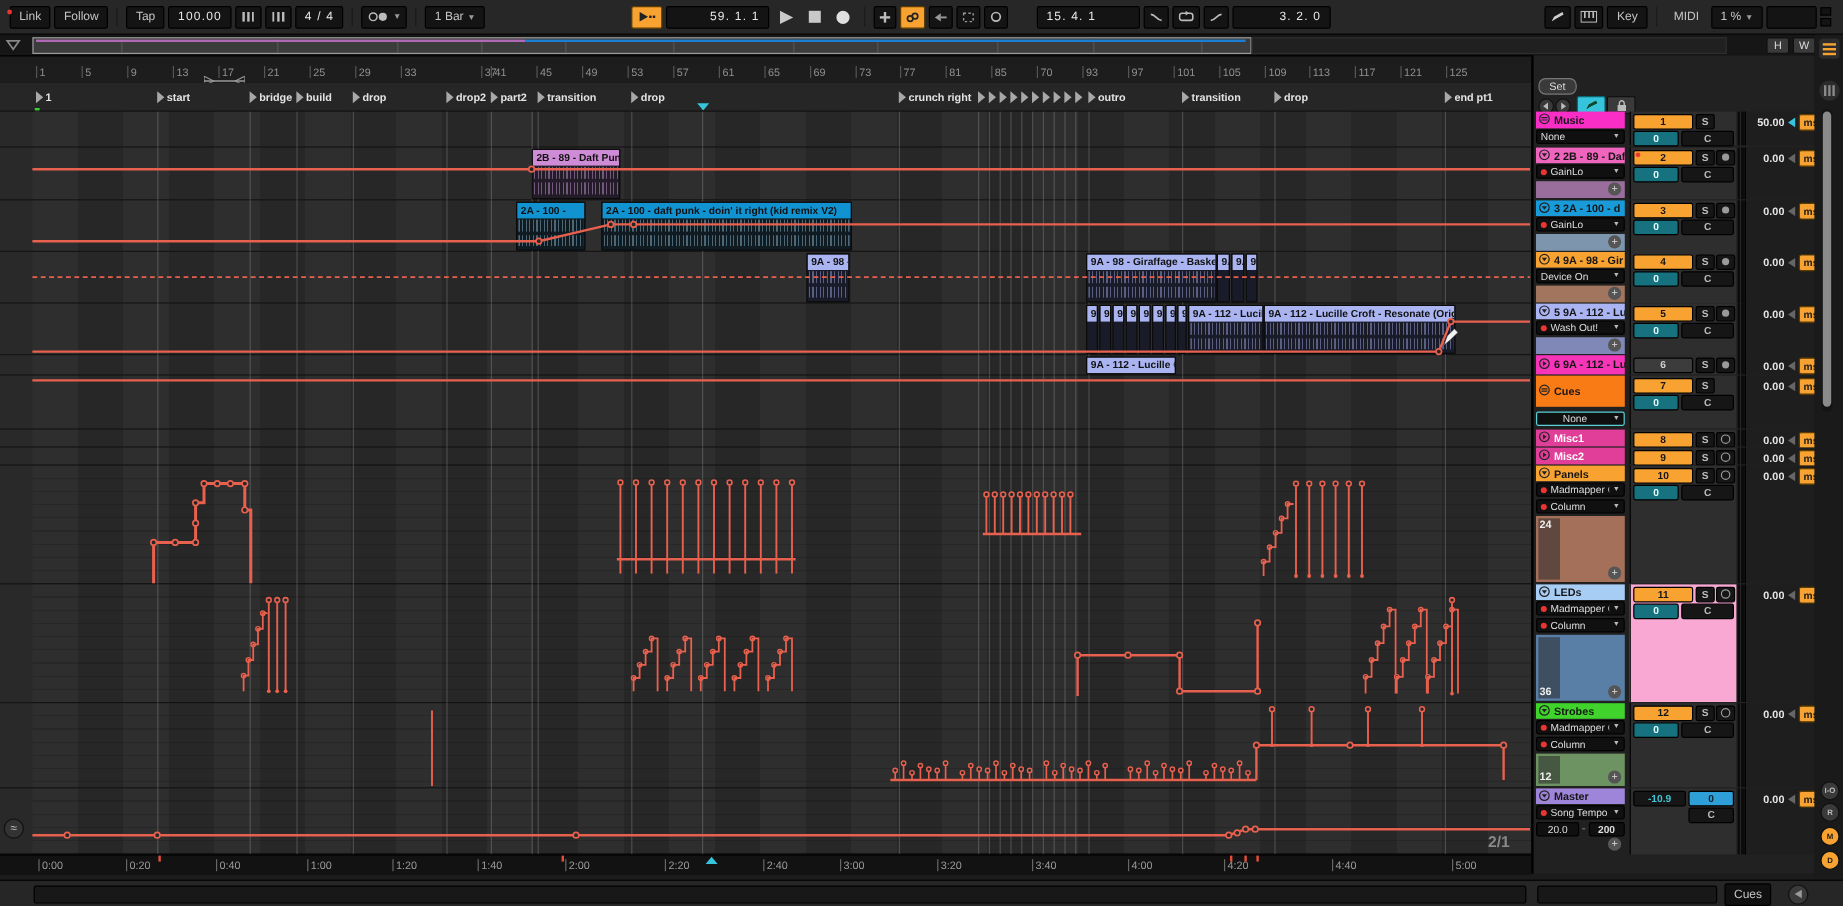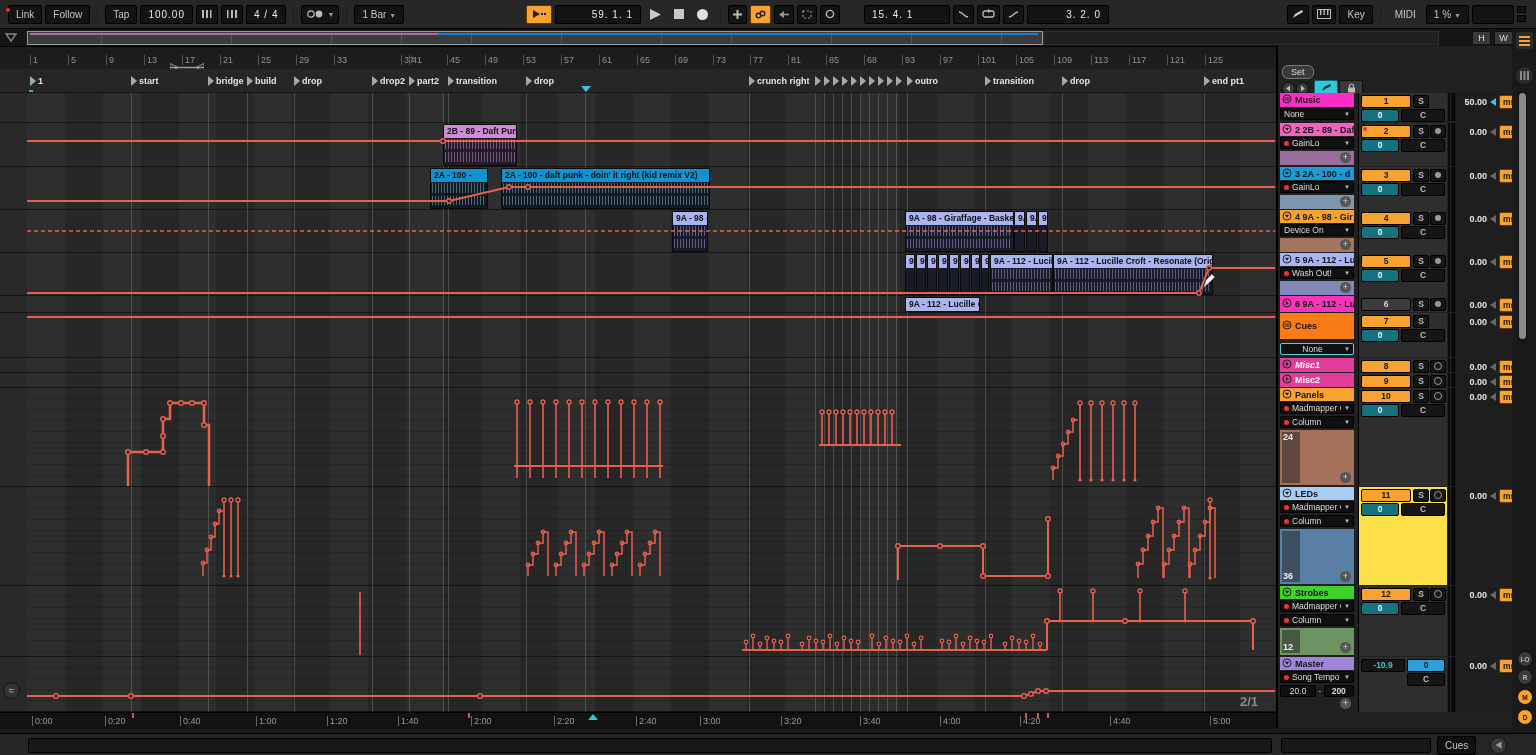--- a/index.html
+++ b/index.html
@@ -255,21 +255,21 @@
       <span class="barnum" style="left: 485px;">49</span>
       <span class="barnum" style="left: 523px;">53</span>
       <span class="barnum" style="left: 561px;">57</span>
       <span class="barnum" style="left: 599px;">61</span>
       <span class="barnum" style="left: 637px;">65</span>
       <span class="barnum" style="left: 675px;">69</span>
       <span class="barnum" style="left: 713px;">73</span>
       <span class="barnum" style="left: 750px;">77</span>
       <span class="barnum" style="left: 788px;">81</span>
       <span class="barnum" style="left: 826px;">85</span>
-      <span class="barnum" style="left: 864px;">68</span>
+      <span class="barnum" style="left: 864px;">70</span>
       <span class="barnum" style="left: 902px;">93</span>
       <span class="barnum" style="left: 940px;">97</span>
       <span class="barnum" style="left: 978px;">101</span>
       <span class="barnum" style="left: 1016px;">105</span>
       <span class="barnum" style="left: 1054px;">109</span>
       <span class="barnum" style="left: 1091px;">113</span>
       <span class="barnum" style="left: 1129px;">117</span>
       <span class="barnum" style="left: 1167px;">121</span>
       <span class="barnum" style="left: 1205px;">125</span>
       <div style="position: absolute; left: 170px; top: 11px; width: 34px; height: 8px;"><svg width="34" height="9">
@@ -1044,21 +1044,21 @@
           <div class="valbox" style="left: 176px; top: 0px; width: 57px; height: 44px;">
             <div class="msrow" style="left: 2px; top: 2px;">
               <div class="msval">0.00</div>
               <div class="arrL"></div>
               <span class="mschip">ms</span>
             </div>
           </div>
         </div>
         <div style="position: absolute; left: 0px; top: 312px; width: 232px; height: 14px;">
           <div style="position: absolute; left: 2px; width: 74px; height: 14px;">
-            <div class="phead" style="height: 14px; background: rgb(224, 62, 152); color: rgb(255, 255, 255); font-style: italic;">
+            <div class="phead" style="height: 14px; background: rgb(224, 62, 152); color: rgb(255, 255, 255);">
               <span><svg width="10" height="10">
                   <circle cx="5" cy="5" r="4" fill="none" stroke="#222" stroke-width="1"></circle>
                   <polygon points="3.8,2.8 3.8,7.2 6.8,5" fill="#222"></polygon>
                 </svg></span>
               <span>Misc1</span>
             </div>
           </div>
           <div style="position: absolute; left: 80px; top: 0px; width: 88px; height: 14px; background: rgb(46, 46, 46); border-left: 1px solid rgb(0, 0, 0);">
             <div class="mchip or" style="left: 2px; top: 2px; width: 48px;">8</div>
             <div class="mchip dk" style="left: 54px; top: 2px; width: 14px;">S</div>
@@ -1156,21 +1156,21 @@
               <div class="dot"></div>
               <span class="lbl">Column</span>
               <span class="tri">▼</span>
             </div>
             <div style="position: absolute; left: 0px; top: 42px; width: 74px; height: 55px; background: rgb(90, 127, 166);">
               <div style="position: absolute; left: 2px; top: 2px; width: 18px; height: 51px; background: rgba(40, 40, 40, 0.55);"></div>
               <div style="position: absolute; left: 3px; top: 42px; color: rgb(238, 238, 238); font-size: 9px; font-weight: bold;">36</div>
               <div class="plusbtn" style="right: 3px; bottom: 2px; left: auto;">+</div>
             </div>
           </div>
-          <div style="position: absolute; left: 80px; top: 0px; width: 88px; height: 98px; background: #fde047; border-left: 1px solid rgb(0, 0, 0);">
+          <div style="position: absolute; left: 80px; top: 0px; width: 88px; height: 98px; background: #f9a8d4; border-left: 1px solid rgb(0, 0, 0);">
             <div class="mchip or" style="left: 2px; top: 2px; width: 48px;">11</div>
             <div class="mchip dk" style="left: 54px; top: 2px; width: 14px;">S</div>
             <div class="mchip dk" style="left: 71px; top: 2px; width: 14px;"><span style="display:inline-block;width:6px;height:6px;border-radius:50%;border:1.6px solid #9a9a9a;margin-top:1px;"></span></div>
             <div class="mchip tl" style="left: 2px; top: 16px; width: 36px;">0</div>
             <div class="mchip dk" style="left: 42px; top: 16px; width: 42px;">C</div>
           </div>
           <div class="meterbars" style="left: 170px; top: 0px; height: 98px;"></div>
           <div class="valbox" style="left: 176px; top: 0px; width: 57px; height: 98px;">
             <div class="msrow" style="left: 2px; top: 2px;">
               <div class="msval">0.00</div>

